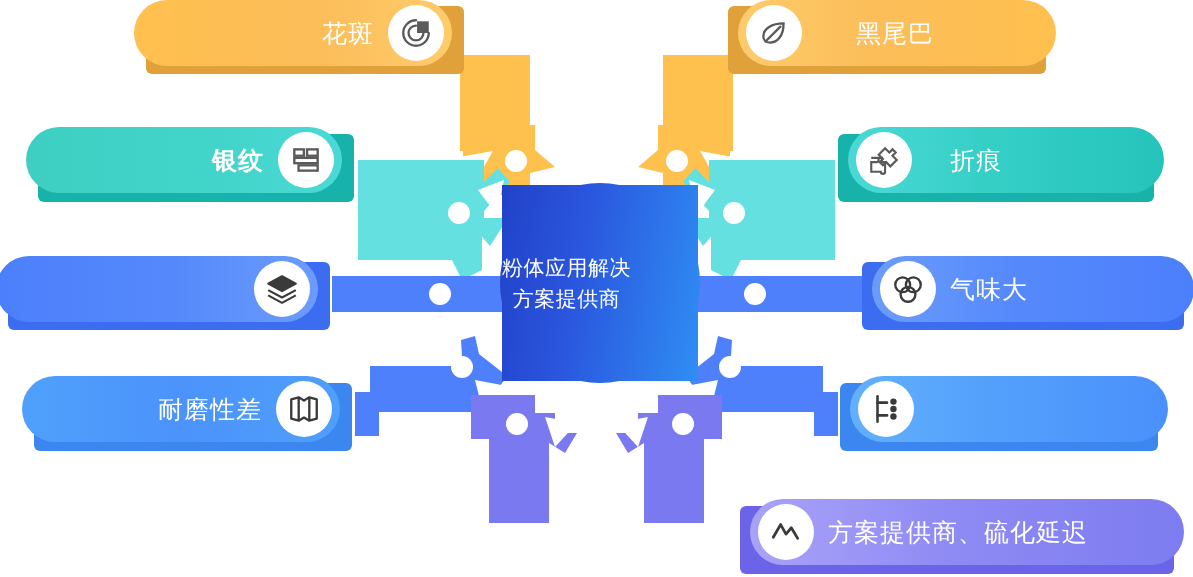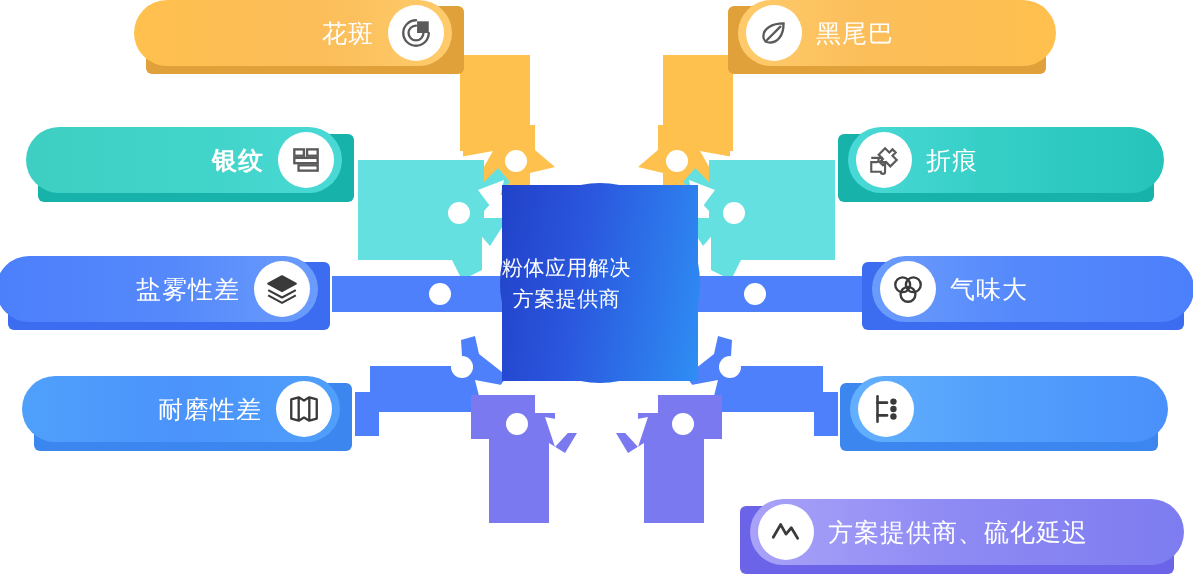--- a/index.html
+++ b/index.html
@@ -45,22 +45,22 @@
   .c-teal   .pill{background:linear-gradient(90deg,#3ecfc2 0%,#41d4c9 55%,#4ad9d6 100%);}
   .c-teal   .pill-shadow{background:#17b3ab;}
   .c-blue   .pill{background:linear-gradient(90deg,#4c7ffb 0%,#5589fb 55%,#6b9cfc 100%);}
   .c-blue   .pill-shadow{background:#3c6cf0;}
   .c-blue2  .pill{background:linear-gradient(90deg,#4fa0fb 0%,#4b93fb 50%,#4f9ffb 100%);}
   .c-blue2  .pill-shadow{background:#3c86ef;}
   .c-purple .pill{background:linear-gradient(90deg,#7d7cf0 0%,#8281f2 55%,#9a93f6 100%);}
   .c-purple .pill-shadow{background:#6b63e8;}
 
   
-  .side-right.c-orange .pill{background:linear-gradient(270deg,#ffc04e 0%,#fbbe5a 60%,#ffcb6b 100%);}
-  .side-right.c-teal   .pill{background:linear-gradient(270deg,#25c4bb 0%,#35cfc6 55%,#4ad9d6 100%);}
+  .side-right.c-orange .pill{background:linear-gradient(270deg,#ffc04e 0%,#fbbe5a 60%,#ffcb6b 100%);gap:40px;}
+  .side-right.c-teal   .pill{background:linear-gradient(270deg,#25c4bb 0%,#35cfc6 55%,#4ad9d6 100%);gap:24px;}
   .side-right.c-blue   .pill{background:linear-gradient(270deg,#4c7ffb 0%,#5589fb 55%,#6b9cfc 100%);}
   .side-right.c-blue2  .pill{background:linear-gradient(270deg,#4a90fb 0%,#53a0fc 55%,#62b0fd 100%);}
   .side-right.c-purple .pill{background:linear-gradient(270deg,#7d7cf0 0%,#8f8bf4 55%,#a9a2f8 100%);}
 </style>
 </head>
 <body>
 
 <div id="stage">
 
   <div class="limb" style="left:455px;top:55px;">
@@ -191,21 +191,20 @@
           <rect x="5" y="14" width="22" height="5"></rect>
           <rect x="9" y="21" width="18" height="5"></rect>
         </svg>
       </span>
     </div>
   </div>
 
   <div class="pill-wrap c-blue side-left" style="left:-4px;top:256px;width:334px;height:76px;">
     <div class="pill-shadow" style="left:12px;top:6px;width:322px;height:68px;"></div>
     <div class="pill right-icon" style="width:322px;height:66px;">
-      <span class="pill-label">盐雾性差</span>
       <span class="badge">
         <svg width="34" height="34" viewBox="0 0 32 32" fill="none" stroke="#3a3a3a" stroke-width="2" stroke-linejoin="round">
           <path d="M16 4 L29 11 L16 18 L3 11 Z" fill="#3a3a3a"></path>
           <path d="M3 17 L16 24 L29 17"></path>
           <path d="M3 22 L16 29 L29 22"></path>
         </svg>
       </span>
     </div>
   </div>
 

